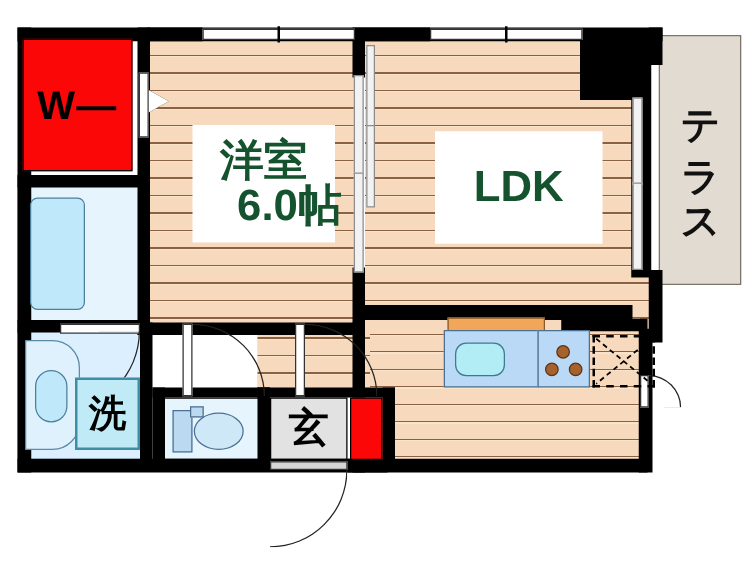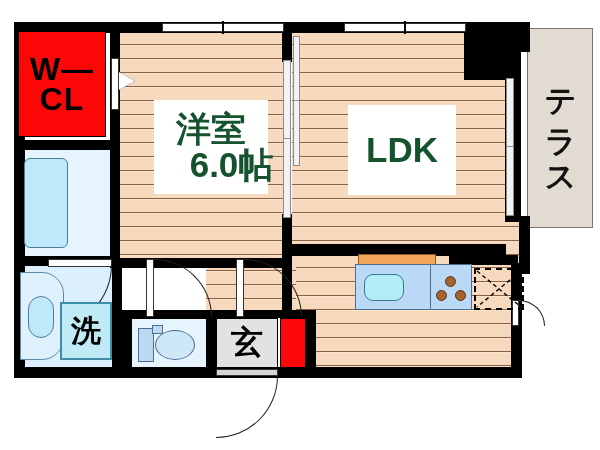--- a/index.html
+++ b/index.html
@@ -233,29 +233,28 @@
       <line x1="1" y1="1" x2="45" y2="37" stroke="#000" stroke-width="1.4" stroke-dasharray="4 3"></line>
       <line x1="45" y1="1" x2="1" y2="37" stroke="#000" stroke-width="1.4" stroke-dasharray="4 3"></line>
     </svg>
   </div>
 
   <div class="abs" style="left:280px;top:318px;width:26px;height:50px;
               background:#fb0707;border:1px solid #000;"></div>
 
   <div class="abs wcl" style="left:18px;top:31px;width:88px;height:106px;">
     <span class="l1">W—</span>
-    <span class="l2">CL</span>
   </div>
 
   <div class="abs roomlabel" style="left:154px;top:100px;width:114px;height:94px;font-size:35px;">
     <span class="l1">洋室</span>
     <span class="l2">6.0帖</span>
   </div>
 
-  <div class="abs roomlabel" style="left:348px;top:105px;width:108px;height:90px;font-size:35px;">
+  <div class="abs roomlabel" style="left:348px;top:105px;width:134px;height:90px;font-size:35px;">
     <span class="l1">LDK</span>
   </div>
 
   <div class="abs vlabel" style="left:535px;top:45px;width:50px;height:165px;">
     <span>テラス</span>
   </div>
 
   <div class="abs boxlabel" style="left:218px;top:320px;width:58px;height:46px;font-size:32px;">
     <span>玄</span>
   </div>

